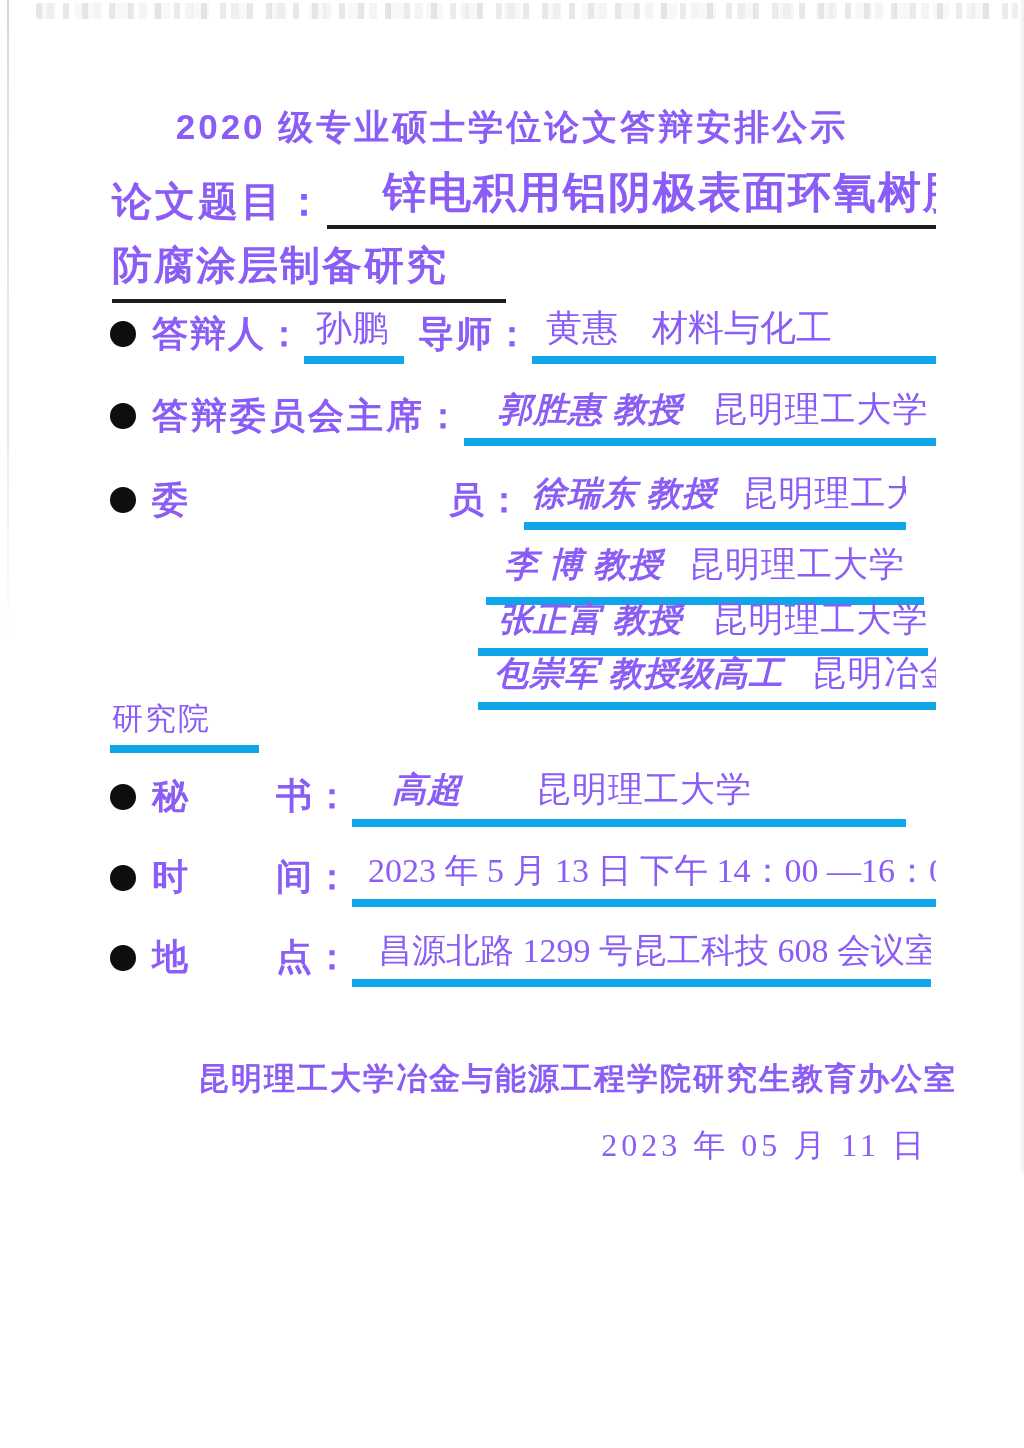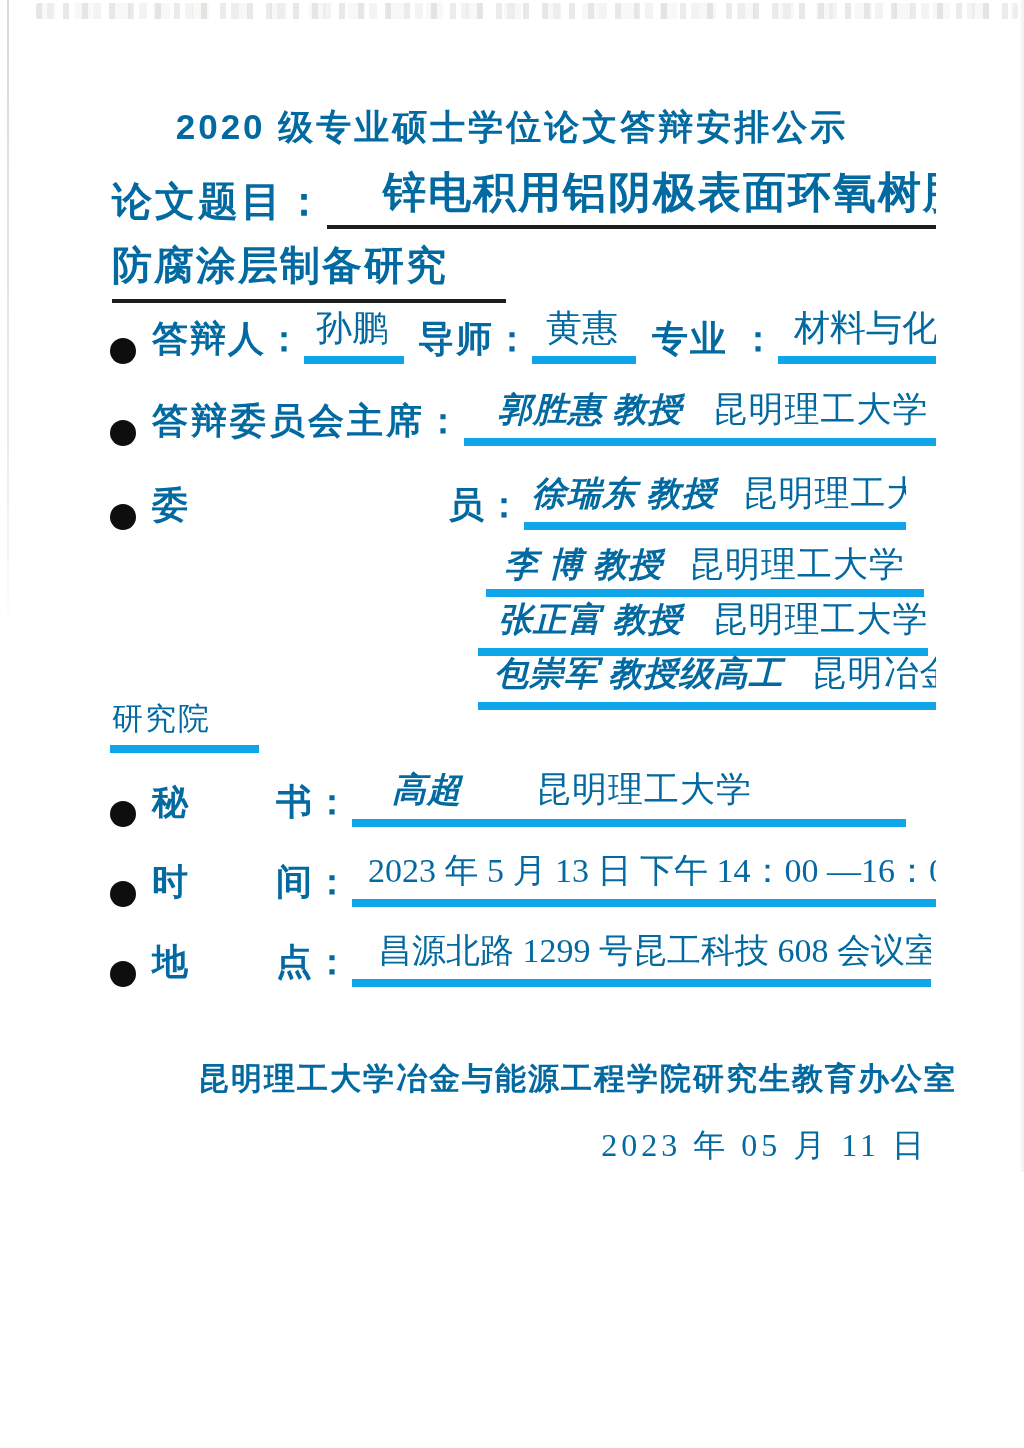--- a/index.html
+++ b/index.html
@@ -1,21 +1,21 @@
 <!DOCTYPE html>
 <html><head>
 <meta charset="utf-8">
 <style>
   html, body { margin:0; padding:0; background:#ffffff; }
   .page {
     position:relative;
     width:1024px; height:1172px;
     background:#ffffff;
     overflow:hidden;
-    color:#0369a1;
+    color:#8b5cf6;
     font-family:"Liberation Serif","DejaVu Serif",serif;
   }
   
   .scan-noise-top {
     position:absolute; top:3px; left:36px; right:6px; height:16px;
     background:
       repeating-linear-gradient(90deg,
         rgba(168,165,158,0.22) 0 6px, rgba(255,255,255,0) 6px 11px,
         rgba(168,165,158,0.12) 11px 19px, rgba(255,255,255,0) 19px 27px,
         rgba(168,165,158,0.25) 27px 33px, rgba(255,255,255,0) 33px 46px),
@@ -29,21 +29,21 @@
   }
   .scan-edge-right {
     position:absolute; right:0; top:0; width:5px; height:100%;
     background:linear-gradient(to left, rgba(205,203,197,0.30), rgba(255,255,255,0));
   }
 
   .hei { font-family:"Liberation Sans","DejaVu Sans",sans-serif; font-weight:700; }
   .song { font-family:"Liberation Serif","DejaVu Serif",serif; }
   .kai { font-family:"Liberation Serif","DejaVu Serif",serif; font-style:italic; font-weight:700;margin-top:44px; }
 
-  .row { position:absolute; display:flex; align-items:flex-end; white-space:nowrap; }
+  .row { position:absolute; display:flex; align-items:center; white-space:nowrap; }
   .bullet {
     flex:none; width:26px; height:26px; border-radius:50%;
     background:#0e0e0e; margin-right:16px;
   }
   .u  { border-bottom:8px solid #0ea5e9; }
   .u4 { border-bottom:4px solid #1d1d1d; }
 
   .doc-title {
     position:absolute; top:104px; left:0; right:0;
     text-align:center; font-size:35px; letter-spacing:3px;
@@ -114,21 +114,20 @@
   <div class="thesis-line2">
     <span class="song u4">防腐涂层制备研究</span>
   </div>
 
   <div class="row defender-row">
     <span class="bullet"></span>
     <span class="lbl hei">答辩人：</span>
     <span class="val song u" style="padding:0 16px 3px 12px;">孙鹏</span>
     <span class="lbl hei" style="margin-left:14px;">导师：</span>
     <span class="val song u" style="padding:0 18px 3px 14px;">黄惠</span>
-    <span class="lbl hei" style="margin-left:16px;">专业 ：</span>
     <span class="val song u fill" style="padding:0 6px 3px 16px;">材料与化工</span>
   </div>
 
   <div class="row chair-row">
     <span class="bullet"></span>
     <span class="lbl hei" style="letter-spacing:3px;">答辩委员会主席：</span>
     <span class="u fill" style="padding:0 0 5px 34px;">
       <span class="member-name kai">郭胜惠 教授</span>
       <span class="member-affil song" style="margin-left:26px;">昆明理工大学</span>
     </span>
@@ -138,21 +137,21 @@
     <span class="bullet"></span>
     <span class="lbl hei">委</span>
     <span class="lbl hei" style="margin-left:258px;">员：</span>
     <span class="u fill" style="padding:0 0 5px 8px;">
       <span class="member-name kai">徐瑞东 教授</span>
       <span class="member-affil song" style="margin-left:22px;">昆明理工大学</span>
     </span>
   </div>
 
   <div class="row member-row2">
-    <span class="u fill" style="padding:0 0 1px 18px;">
+    <span class="u fill" style="padding:0 0 9px 18px;">
       <span class="member-name kai">李 博 教授</span>
       <span class="member-affil song" style="margin-left:22px;">昆明理工大学</span>
     </span>
   </div>
 
   <div class="row member-row3">
     <span class="u fill" style="padding:0 0 5px 20px;">
       <span class="member-name kai">张正富 教授</span>
       <span class="member-affil song" style="margin-left:26px;">昆明理工大学</span>
     </span>

